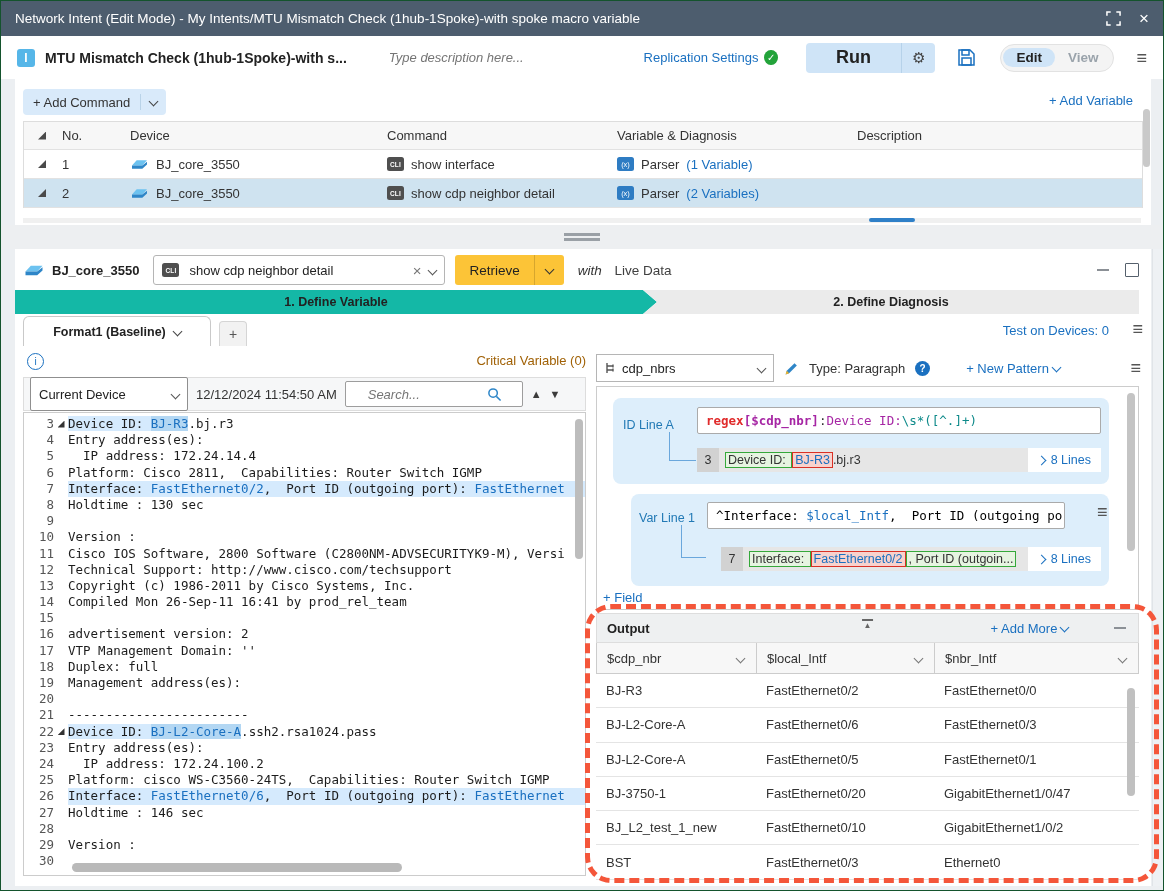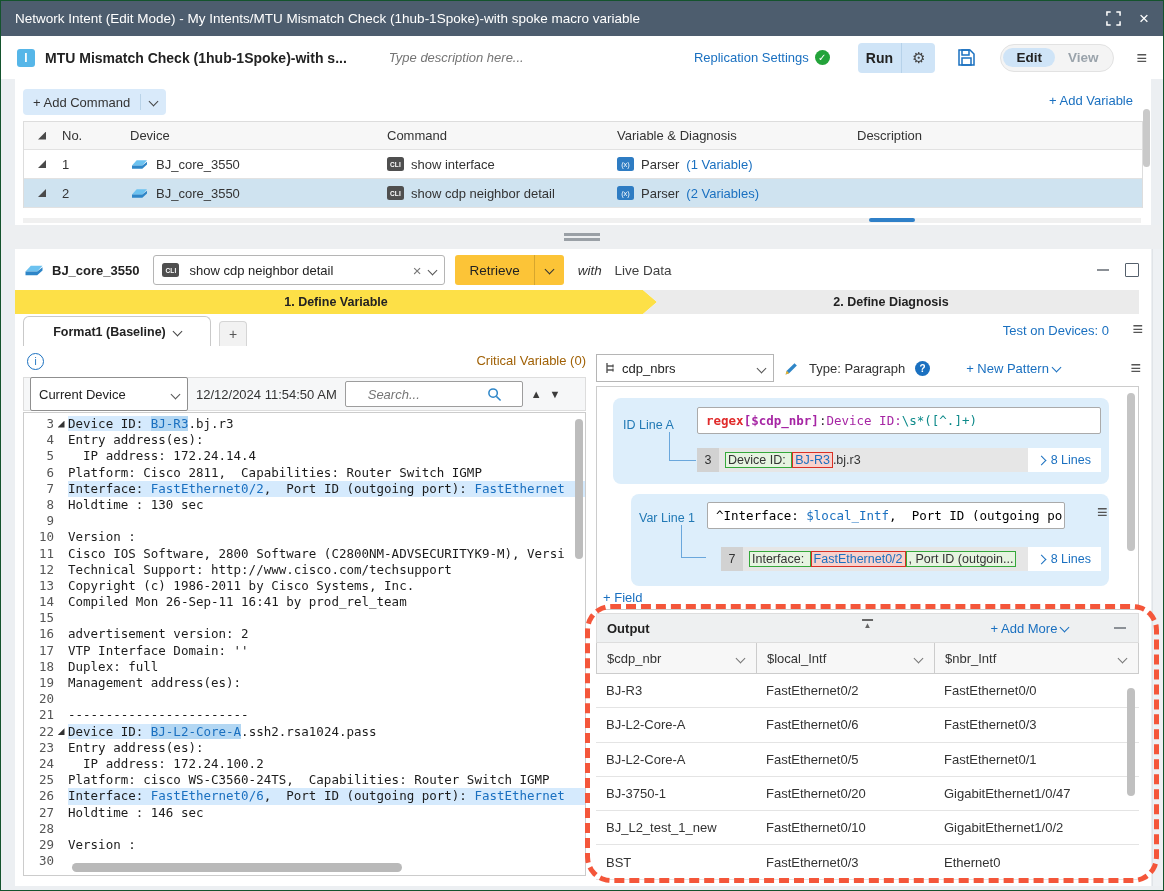--- a/index.html
+++ b/index.html
@@ -9,21 +9,21 @@
   .titlebar .ttl{flex:1;white-space:nowrap;overflow:hidden;}
   .tb-ic{margin-left:18px;display:inline-flex;align-items:center;cursor:pointer;color:#fff;font-size:17px;line-height:1;}
   
   .appheader{position:absolute;top:35px;left:0;right:0;height:43px;background:#fff;display:flex;align-items:center;padding:0 16px;box-sizing:border-box;}
   .intent-ic{width:18px;height:18px;background:#56b6e8;color:#fff;border-radius:3px;font-weight:bold;font-size:12px;display:flex;align-items:center;justify-content:center;margin-right:10px;flex:0 0 auto;}
   .intent-title{font-weight:bold;font-size:14px;color:#222;white-space:nowrap;}
   .desc-input{border:none;outline:none;font-style:italic;color:#999;font-size:13px;margin-left:40px;width:280px;font-family:"Liberation Sans",sans-serif;background:transparent;}
   .repl{color:#1a70c0;font-size:13px;margin-left:auto;white-space:nowrap;cursor:pointer;}
   .ck{width:15px;height:15px;border-radius:50%;background:#23a33a;color:#fff;font-size:10px;display:inline-flex;align-items:center;justify-content:center;margin-left:6px;}
   .run-group{display:flex;align-items:center;background:#cfe4f7;border-radius:4px;margin-left:28px;height:30px;cursor:pointer;}
-  .run-group .runlbl{font-weight:bold;font-size:14px;color:#222;padding:0 8px;}
+  .run-group .runlbl{font-weight:bold;font-size:18px;color:#222;padding:0 30px;}
   .run-group .sep{width:1px;height:30px;background:#b6d2ea;}
   .run-group .gear{padding:0 10px;color:#444;font-size:15px;}
   .saveic{margin-left:22px;display:inline-flex;cursor:pointer;}
   .toggle{display:flex;align-items:center;background:#f4f4f4;border:1px solid #e2e2e2;border-radius:15px;margin-left:24px;height:28px;padding:2px;box-sizing:border-box;}
   .toggle .opt{font-size:13.5px;padding:2px 13px;border-radius:13px;cursor:pointer;}
   .toggle .on{background:#cfe4f7;color:#222;font-weight:bold;}
   .toggle .off{color:#9aa3ab;font-weight:bold;}
   .burger{margin-left:22px;color:#555;font-size:18px;cursor:pointer;line-height:1;}
   
   .cv{display:inline-block;width:6px;height:6px;border-right:1.6px solid currentColor;border-bottom:1.6px solid currentColor;transform:rotate(45deg);vertical-align:2px;}
@@ -69,21 +69,21 @@
   .retr{display:flex;align-items:center;margin-left:10px;height:30px;background:#fcc437;border-radius:3px;cursor:pointer;}
   .retr .lbl{font-size:13.5px;color:#222;padding:0 14px;}
   .retr .dv{width:1px;height:30px;background:rgba(0,0,0,.15);}
   .retr .cvx{padding:0 11px;color:#333;}
   .withld{margin-left:14px;font-size:13.5px;color:#333;}
   .withld .w{font-style:italic;}
   .withld .ld{color:#404040;cursor:pointer;padding-left:9px;}
   .winbtns{margin-left:auto;display:flex;align-items:center;gap:16px;padding-right:4px;}
   
   .steps{position:absolute;left:0;top:41px;width:1124px;height:24px;}
-  .arrow1{position:absolute;left:0;top:0;width:642px;height:24px;background:#fde047;clip-path:polygon(0 0,calc(100% - 14px) 0,100% 50%,calc(100% - 14px) 100%,0 100%);display:flex;align-items:center;justify-content:center;font-size:12.5px;font-weight:bold;color:#222;}
+  .arrow1{position:absolute;left:0;top:0;width:642px;height:24px;background:#14b8a6;clip-path:polygon(0 0,calc(100% - 14px) 0,100% 50%,calc(100% - 14px) 100%,0 100%);display:flex;align-items:center;justify-content:center;font-size:12.5px;font-weight:bold;color:#222;}
   .arrow2{position:absolute;left:628px;top:0;width:496px;height:24px;background:#ebebeb;clip-path:polygon(0 0,100% 0,100% 100%,0 100%,14px 50%);display:flex;align-items:center;justify-content:center;font-size:12.5px;font-weight:bold;color:#222;}
   
   .tabs{position:absolute;left:8px;top:66px;right:8px;height:31px;}
   .fmt-tab{position:absolute;left:0;bottom:0;height:30px;width:188px;background:#fff;border:1px solid #c9c9c9;border-bottom:none;border-radius:6px 6px 0 0;display:flex;align-items:center;justify-content:center;gap:8px;font-size:12.5px;font-weight:bold;color:#222;box-sizing:border-box;cursor:pointer;}
   .add-tab{position:absolute;left:196px;bottom:0;height:25px;width:28px;background:#f2f2f2;border:1px solid #d5d5d5;border-bottom:none;border-radius:4px 4px 0 0;display:flex;align-items:center;justify-content:center;color:#555;font-size:14px;box-sizing:border-box;cursor:pointer;}
   .testdev{position:absolute;right:34px;top:8px;color:#1a70c0;font-size:13px;cursor:pointer;}
   .tabs .burger{position:absolute;right:0;top:5px;}
   
   .inforow{position:absolute;left:10px;top:104px;width:561px;height:22px;}
   .infoic{position:absolute;left:2px;top:0;width:15px;height:15px;border:1.5px solid #1a70c0;border-radius:50%;color:#1a70c0;font-size:10px;display:flex;align-items:center;justify-content:center;cursor:pointer;}
@@ -347,21 +347,21 @@
       <div class="cl"><span class="ln">7</span><span class="lm"></span><span class="lt hl-blue"><span>Interface: </span><span class="txt-blue">FastEthernet0/2</span><span>,  Port ID (outgoing port): </span><span class="txt-blue">FastEthernet</span></span></div>
       <div class="cl"><span class="ln">8</span><span class="lm"></span><span class="lt">Holdtime : 130 sec</span></div>
       <div class="cl"><span class="ln">9</span><span class="lm"></span><span class="lt"></span></div>
       <div class="cl"><span class="ln">10</span><span class="lm"></span><span class="lt">Version :</span></div>
       <div class="cl"><span class="ln">11</span><span class="lm"></span><span class="lt">Cisco IOS Software, 2800 Software (C2800NM-ADVSECURITYK9-M), Versi</span></div>
       <div class="cl"><span class="ln">12</span><span class="lm"></span><span class="lt">Technical Support: http://www.cisco.com/techsupport</span></div>
       <div class="cl"><span class="ln">13</span><span class="lm"></span><span class="lt">Copyright (c) 1986-2011 by Cisco Systems, Inc.</span></div>
       <div class="cl"><span class="ln">14</span><span class="lm"></span><span class="lt">Compiled Mon 26-Sep-11 16:41 by prod_rel_team</span></div>
       <div class="cl"><span class="ln">15</span><span class="lm"></span><span class="lt"></span></div>
       <div class="cl"><span class="ln">16</span><span class="lm"></span><span class="lt">advertisement version: 2</span></div>
-      <div class="cl"><span class="ln">17</span><span class="lm"></span><span class="lt">VTP Interface Domain: ''</span></div>
+      <div class="cl"><span class="ln">17</span><span class="lm"></span><span class="lt">VTP Management Domain: ''</span></div>
       <div class="cl"><span class="ln">18</span><span class="lm"></span><span class="lt">Duplex: full</span></div>
       <div class="cl"><span class="ln">19</span><span class="lm"></span><span class="lt">Management address(es):</span></div>
       <div class="cl"><span class="ln">20</span><span class="lm"></span><span class="lt"></span></div>
       <div class="cl"><span class="ln">21</span><span class="lm"></span><span class="lt">------------------------</span></div>
       <div class="cl"><span class="ln">22</span><span class="lm"><span class="fold"></span></span><span class="lt"><span class="hl-blue"><span>Device ID: </span><span class="tok-blue">BJ-L2-Core-A</span></span><span>.ssh2.rsa1024.pass</span></span></div>
       <div class="cl"><span class="ln">23</span><span class="lm"></span><span class="lt">Entry address(es):</span></div>
       <div class="cl"><span class="ln">24</span><span class="lm"></span><span class="lt">  IP address: 172.24.100.2</span></div>
       <div class="cl"><span class="ln">25</span><span class="lm"></span><span class="lt">Platform: cisco WS-C3560-24TS,  Capabilities: Router Switch IGMP</span></div>
       <div class="cl"><span class="ln">26</span><span class="lm"></span><span class="lt hl-blue"><span>Interface: </span><span class="txt-blue">FastEthernet0/6</span><span>,  Port ID (outgoing port): </span><span class="txt-blue">FastEthernet</span></span></div>
       <div class="cl"><span class="ln">27</span><span class="lm"></span><span class="lt">Holdtime : 146 sec</span></div>

